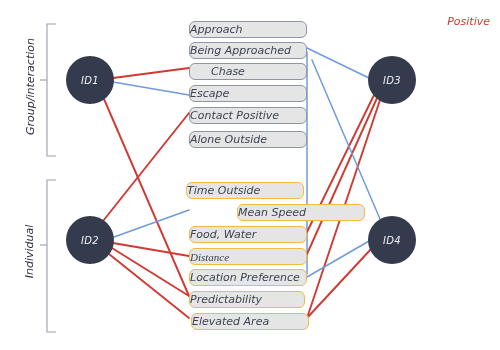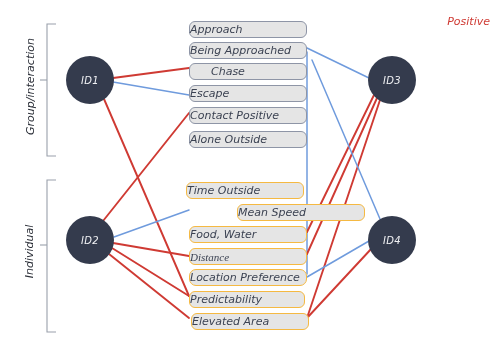--- a/index.html
+++ b/index.html
@@ -160,21 +160,21 @@
       </div>
       <div class="vbox individual" style="left: 189px; top: 204px; width: 128px; height: 17px; margin-left: 48px;">
         <span>Mean Speed</span>
       </div>
       <div class="vbox individual" style="left: 189px; top: 226px; width: 118px; height: 17px;">
         <span>Food, Water</span>
       </div>
       <div class="vbox individual" style="left: 189px; top: 248px; width: 118px; height: 17px; font-family: Liberation Serif, serif;">
         <span>Distance</span>
       </div>
-      <div class="vbox individual" style="left: 189px; top: 269px; width: 118px; height: 17px; border-radius: 7px;">
+      <div class="vbox individual" style="left: 189px; top: 269px; width: 118px; height: 17px;">
         <span>Location Preference</span>
       </div>
       <div class="vbox individual" style="left: 189px; top: 291px; width: 116px; height: 17px;">
         <span>Predictability</span>
       </div>
       <div class="vbox individual" style="left: 191px; top: 313px; width: 118px; height: 17px;">
         <span>Elevated Area</span>
       </div>
     </div>
 

